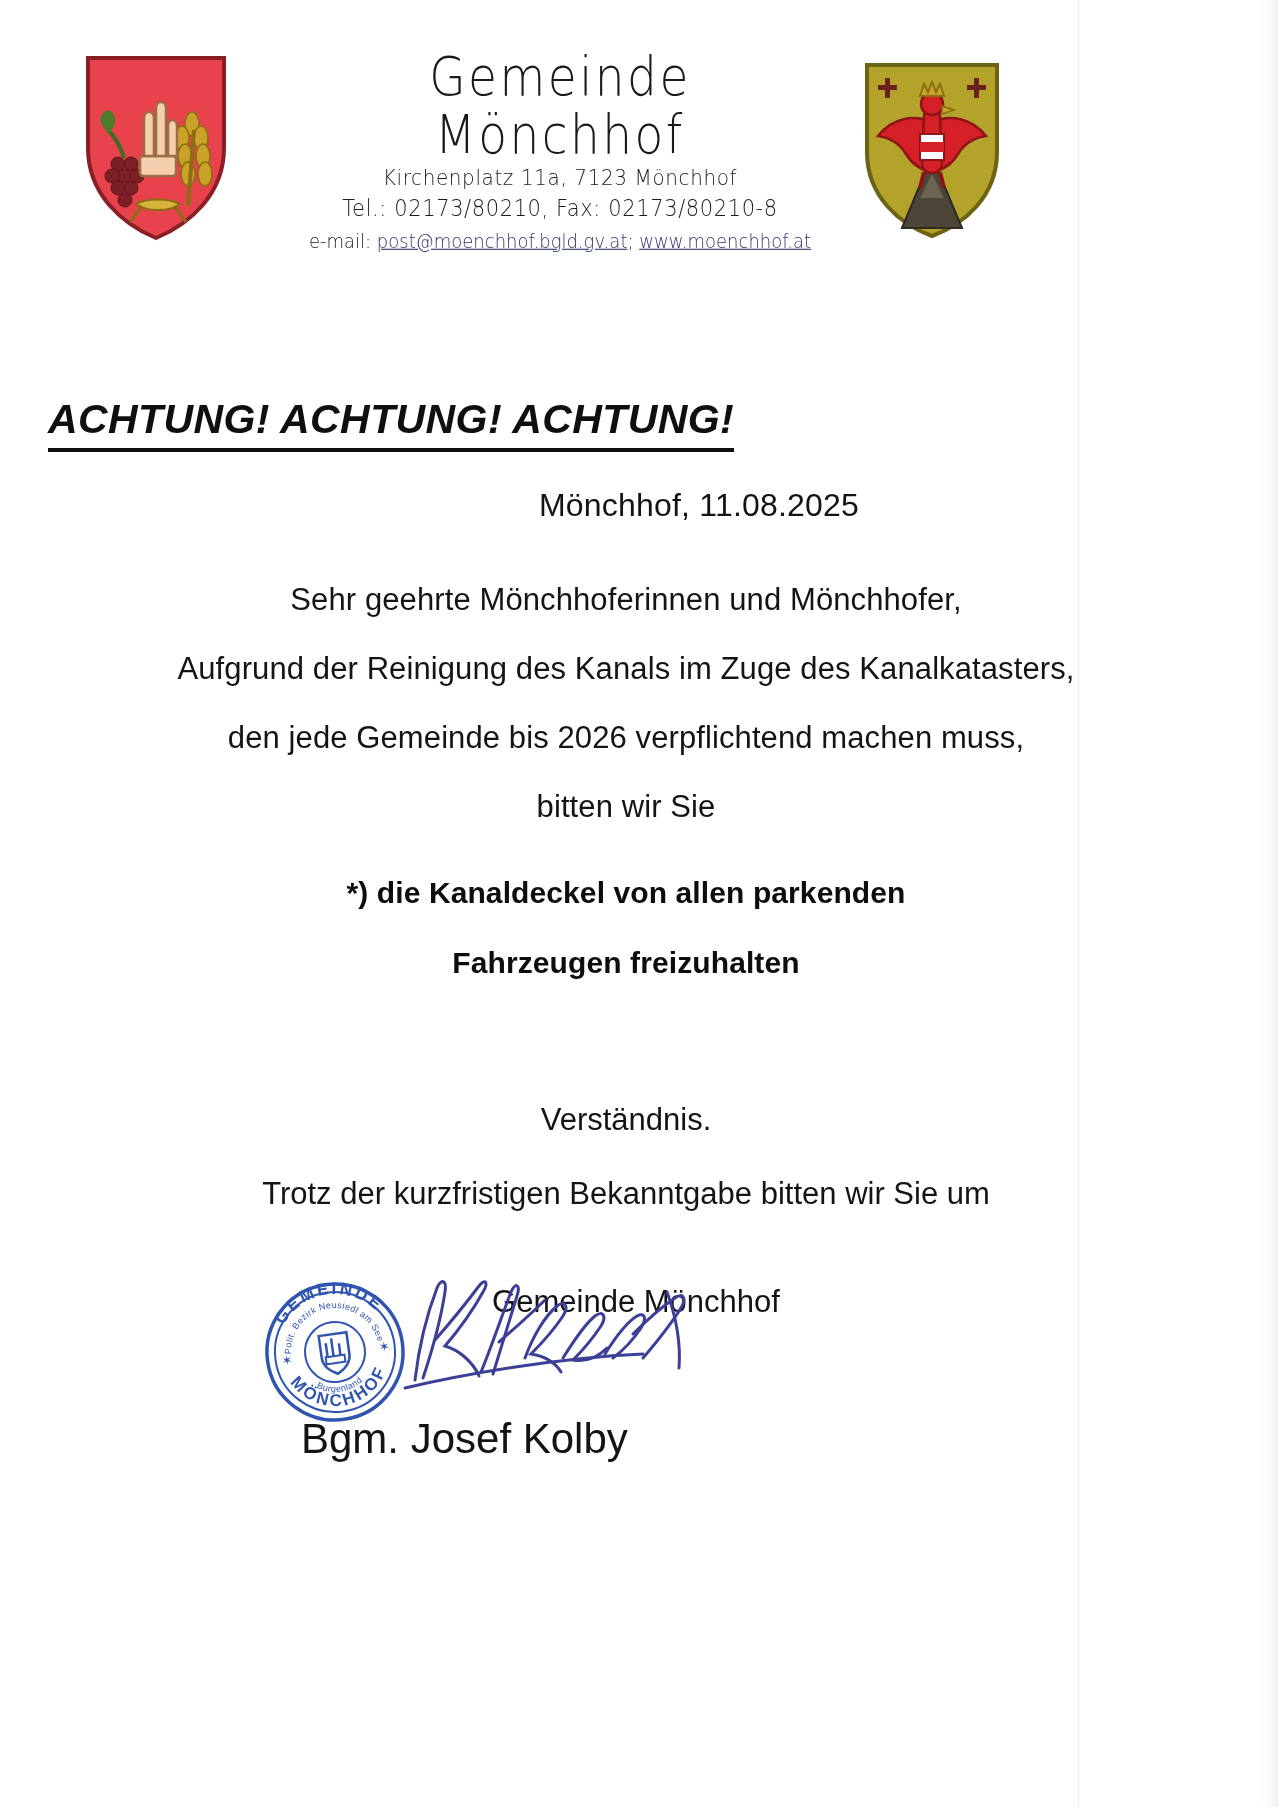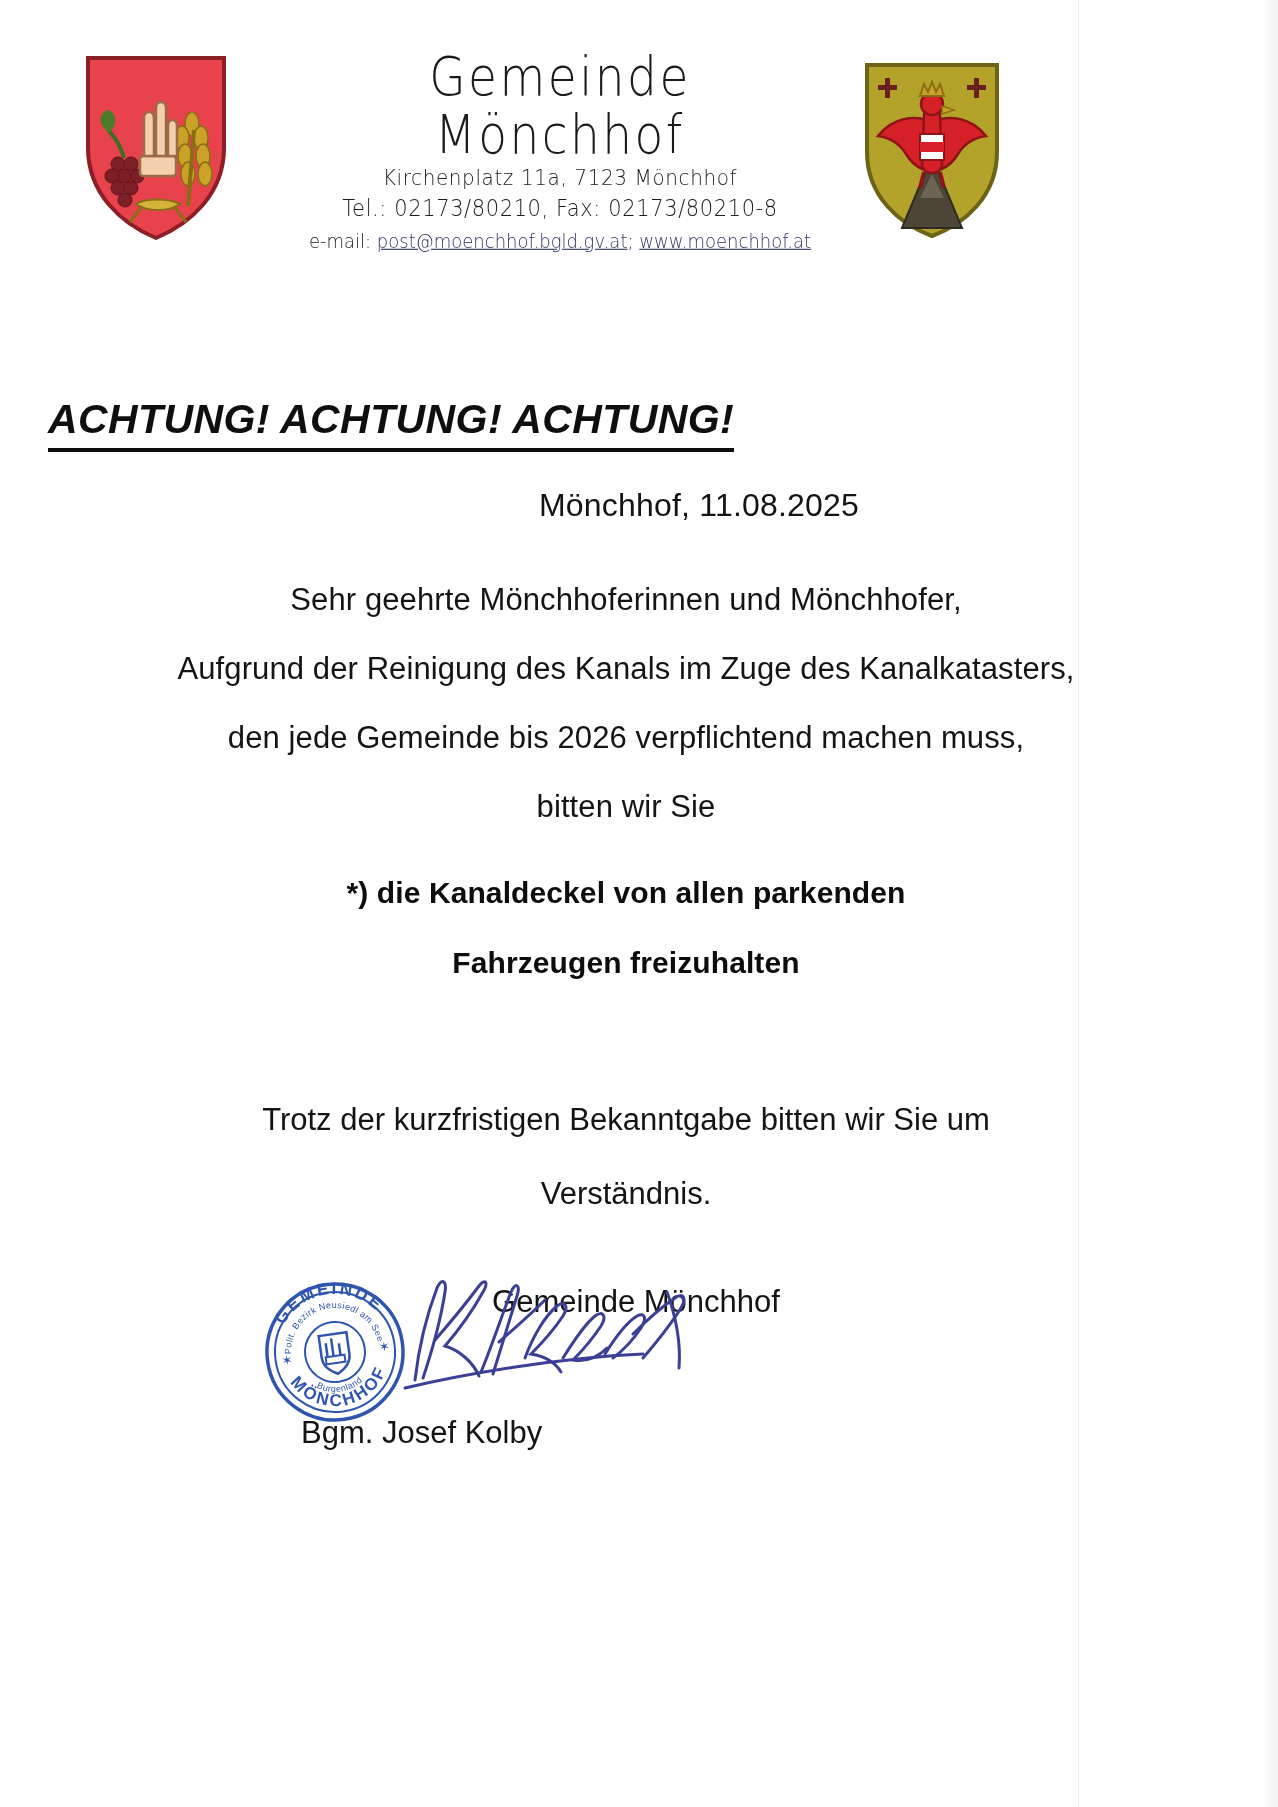--- a/index.html
+++ b/index.html
@@ -120,21 +120,21 @@
 
   .closing{
     font-size:31px;color:#141414;margin:0 0 38px 0;
   }
   .signer-org{
     font-size:31px;color:#141414;
     margin:0;
     padding-left:20px;
   }
   .signer-name{
-    font-size:31px;color:#141414;
+    font-size:42px;color:#141414;
     margin:0;
     padding-left:46px;
   }
 
   
   .sig-area{
     position:absolute;left:255px;top:1262px;width:700px;height:230px;
   }
   .stamp{position:absolute;left:0px;top:10px;width:160px;height:160px;}
   .signature{position:absolute;left:120px;top:0px;width:360px;height:140px;}
@@ -241,22 +241,22 @@
   <div class="gap-sm"></div>
 
   <p class="bold-line">*) die Kanaldeckel von allen parkenden</p>
   <p class="bold-line">Fahrzeugen freizuhalten</p>
 
   <div class="gap-md"></div>
 
 
   <div class="gap-lg"></div>
 
+  <p class="closing">Verständnis.</p>
   <p class="closing">Trotz der kurzfristigen Bekanntgabe bitten wir Sie um</p>
-  <p class="closing">Verständnis.</p>
 
   <div class="gap-md"></div>
 
   <p class="signer-org">Gemeinde Mönchhof</p>
 </div>
 
 <div class="sig-area">
 
   <div class="stamp">
     <svg viewBox="0 0 160 160" width="160" height="160">

